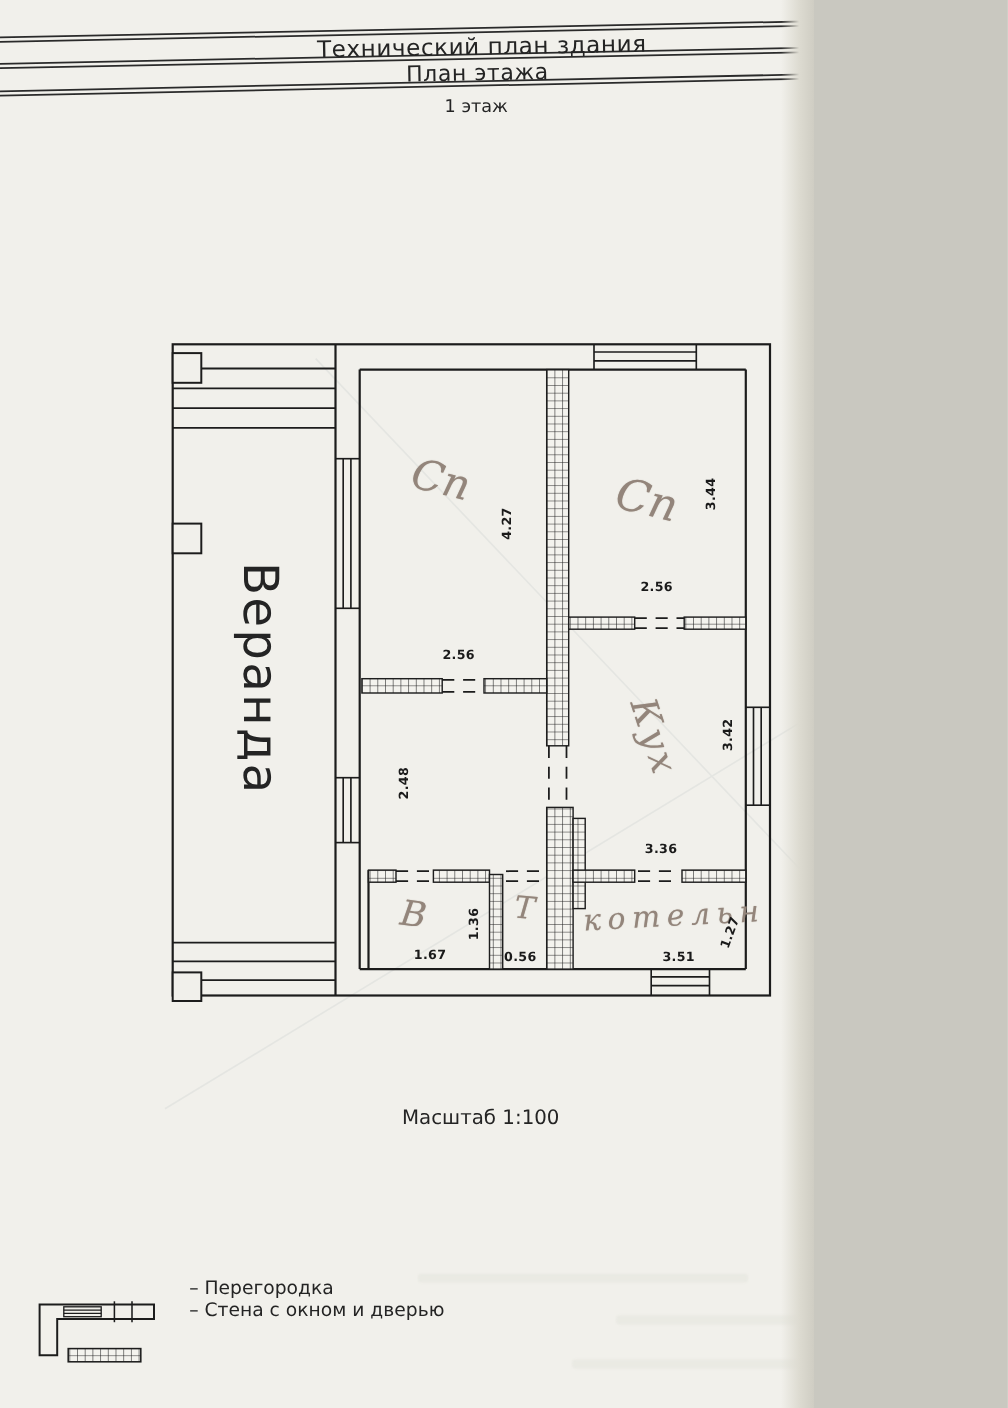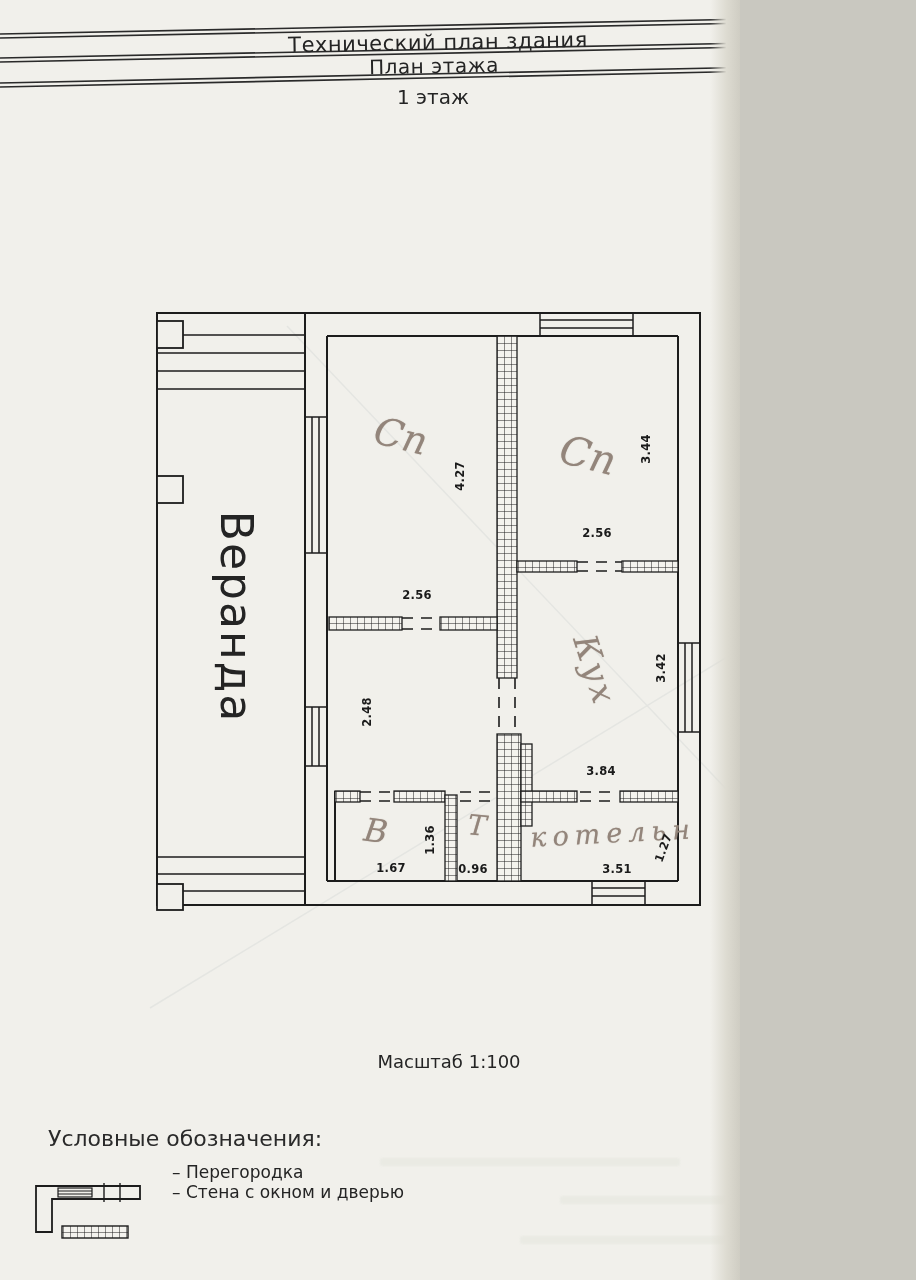--- a/index.html
+++ b/index.html
@@ -153,21 +153,21 @@
 
     <g>
       <rect x="62" y="1226" width="66" height="12" fill="url(#brick)" stroke="#1c1c1c" stroke-width="1.4"></rect>
     </g>
   </svg>
 
   <div class="lbl prn" style="left:438px;top:43px;transform:translate(-50%,-50%) rotate(-1deg);font-size:21px;letter-spacing:.5px;">Технический план здания</div>
 
   <div class="lbl prn" style="left:434px;top:66px;transform:translate(-50%,-50%) rotate(-1deg);font-size:20px;letter-spacing:.5px;">План этажа</div>
 
-  <div class="lbl prn" style="left:433px;top:97px;transform:translate(-50%,-50%);font-size:20px;">1 этаж</div>
+  <div class="lbl prn" style="left:433px;top:97px;transform:translate(-50%,-50%);font-size:16px;">1 этаж</div>
 
   <div class="lbl prn" style="left:236px;top:617px;transform:translate(-50%,-50%) rotate(90deg);font-size:44px;letter-spacing:2px;">Веранда</div>
 
   <div class="lbl hw" style="left:401px;top:436px;transform:translate(-50%,-50%) rotate(14deg);font-size:38px;">Сп</div>
 
   <div class="lbl hw" style="left:588px;top:455px;transform:translate(-50%,-50%) rotate(14deg);font-size:40px;">Сп</div>
 
   <div class="lbl hw" style="left:595px;top:670px;transform:translate(-50%,-50%) rotate(72deg);font-size:33px;letter-spacing:3px;">Кух</div>
 
   <div class="lbl hw" style="left:376px;top:831px;transform:translate(-50%,-50%) rotate(8deg);font-size:32px;">В</div>
@@ -181,35 +181,34 @@
   <div class="lbl dim" style="left:417px;top:596px;transform:translate(-50%,-50%);">2.56</div>
 
   <div class="lbl dim" style="left:647px;top:449px;transform:translate(-50%,-50%) rotate(-90deg);">3.44</div>
 
   <div class="lbl dim" style="left:597px;top:534px;transform:translate(-50%,-50%);">2.56</div>
 
   <div class="lbl dim" style="left:368px;top:712px;transform:translate(-50%,-50%) rotate(-90deg);">2.48</div>
 
   <div class="lbl dim" style="left:662px;top:668px;transform:translate(-50%,-50%) rotate(-90deg);">3.42</div>
 
-  <div class="lbl dim" style="left:601px;top:772px;transform:translate(-50%,-50%);">3.84</div>
+  <div class="lbl dim" style="left:601px;top:772px;transform:translate(-50%,-50%);">3.36</div>
 
   <div class="lbl dim" style="left:391px;top:869px;transform:translate(-50%,-50%);">1.67</div>
 
   <div class="lbl dim" style="left:431px;top:840px;transform:translate(-50%,-50%) rotate(-90deg);">1.36</div>
 
-  <div class="lbl dim" style="left:473px;top:870px;transform:translate(-50%,-50%);">0.96</div>
+  <div class="lbl dim" style="left:473px;top:870px;transform:translate(-50%,-50%);">0.56</div>
 
   <div class="lbl dim" style="left:617px;top:870px;transform:translate(-50%,-50%);">3.51</div>
 
   <div class="lbl dim" style="left:664px;top:848px;transform:translate(-50%,-50%) rotate(-70deg);">1.27</div>
 
-  <div class="lbl prn" style="left:437px;top:1062px;transform:translate(-50%,-50%);font-size:18px;margin-left:12px;">Масштаб 1:100</div>
-
-  <div class="lbl prn" style="left:48px;top:1139px;transform:translate(0,-50%);font-size:22px;color:#2a2a2a;">Условные обозначения:</div>
+  <div class="lbl prn" style="left:437px;top:1017px;transform:translate(-50%,-50%);font-size:18px;">Масштаб 1:100</div>
+
 
   <div class="lbl prn" style="left:172px;top:1192px;transform:translate(0,-50%);font-size:17px;text-align:right;">– Стена с окном и дверью</div>
 
   <div class="lbl prn" style="left:172px;top:1172px;transform:translate(0,-50%);font-size:17px;">– Перегородка</div>
 
   <div class="ghost" style="left:380px;top:1158px;width:300px;"></div>
   <div class="ghost" style="left:560px;top:1196px;width:280px;"></div>
   <div class="ghost" style="left:520px;top:1236px;width:300px;"></div>
 
   <div class="scan-edge"></div>

